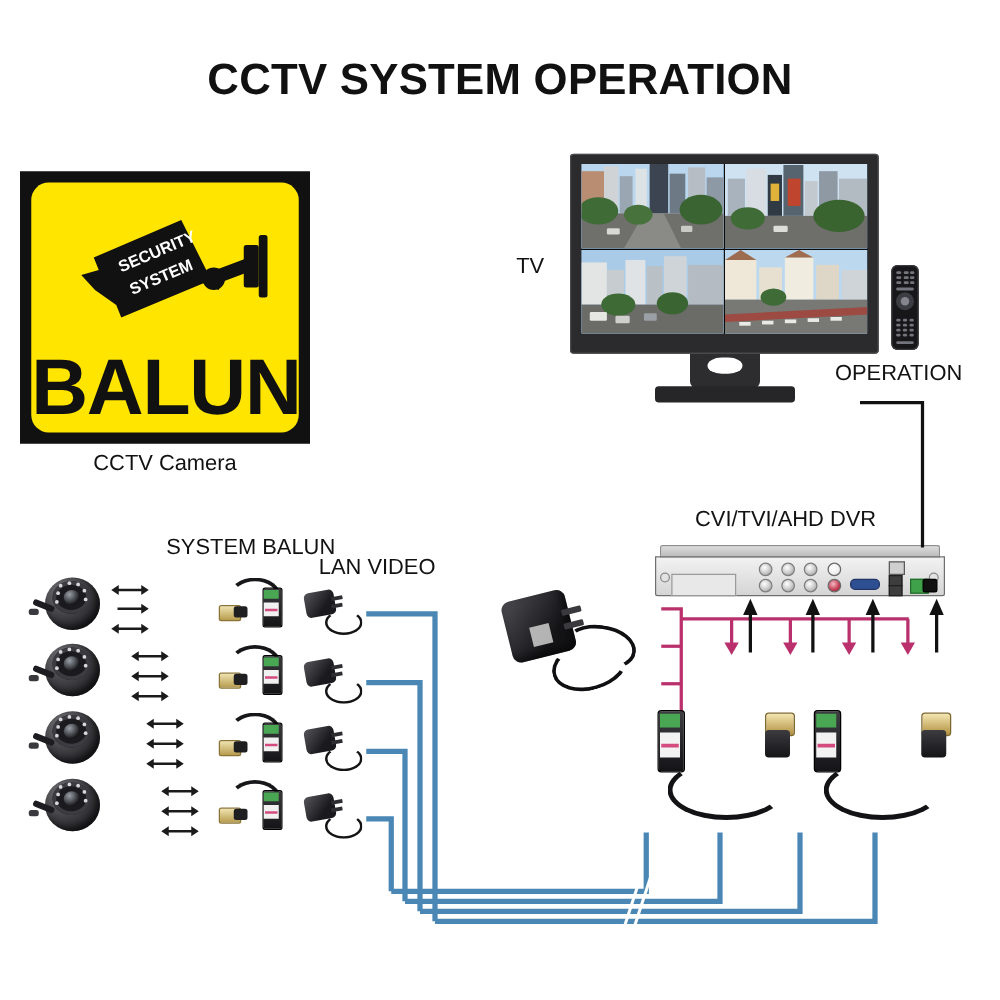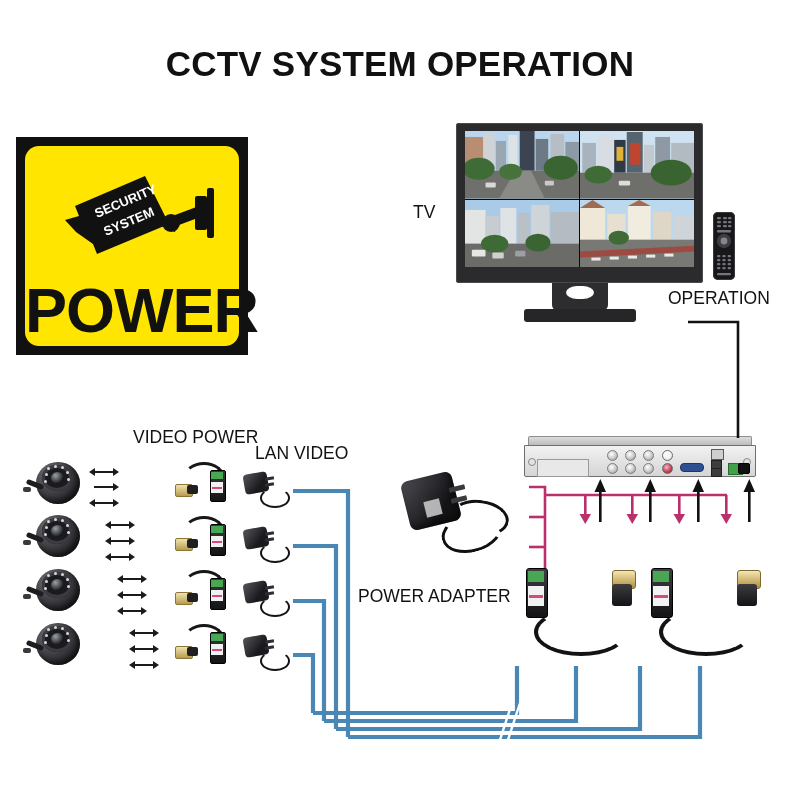--- a/index.html
+++ b/index.html
@@ -193,23 +193,24 @@
           <path d="M27 74 L16 62 L30 58 L26 48 L96 18 L120 66 L48 96 L44 86 Z"></path>
           <path d="M96 54 L128 68 L126 74 L94 60 Z"></path>
           <path d="M118 60 L150 48 L154 58 L122 70 Z"></path>
           <circle cx="122" cy="65" r="9"></circle>
           <rect x="146" y="38" width="12" height="34" rx="2"></rect>
           <rect x="158" y="30" width="7" height="50" rx="2"></rect>
         </g>
         <text x="48" y="60" fill="#ffffff" font-size="13" font-weight="bold" font-family="Liberation Sans, sans-serif" transform="rotate(-23 48 60)">SECURITY</text>
         <text x="57" y="78" fill="#ffffff" font-size="13" font-weight="bold" font-family="Liberation Sans, sans-serif" transform="rotate(-23 57 78)">SYSTEM</text>
       </svg>
-      <div id="sign-text">POWER</div>
+      <div id="sign-text">BALUN</div>
     </div>
   </div>
+  <div class="abs lbl" id="cctv-caption">CCTV Camera</div>
 
   <div class="abs" id="tv">
     <div id="tv-bezel"></div>
     <div id="tv-screen">
       <div class="quad">
         <svg viewBox="0 0 100 68" preserveAspectRatio="none" style="width:100%;height:100%">
           <rect width="100" height="68" fill="#b9d6ee"></rect>
           <rect x="0" y="6" width="16" height="34" fill="#b98d72"></rect>
           <rect x="16" y="2" width="10" height="38" fill="#cfd3d6"></rect>
           <rect x="27" y="10" width="9" height="30" fill="#9aa7b2"></rect>
@@ -317,20 +318,21 @@
           <rect x="9.3" y="55" width="3.4" height="2.2" rx="1"></rect>
           <rect x="14.6" y="55" width="3.4" height="2.2" rx="1"></rect>
         <rect x="4" y="61" width="14" height="2.2" rx="1"></rect>
       </g>
       <circle cx="11" cy="29" r="7.2" fill="#3c3c43"></circle>
       <circle cx="11" cy="29" r="3.4" fill="#85858d"></circle>
     </svg>
   </div>
   <div class="abs lbl" id="remote-label">OPERATION</div>
 
+  <div class="abs lbl" id="dvr-label">CVI/TVI/AHD DVR</div>
   <div class="abs" id="dvr">
     <div id="dvr-top"></div>
     <div id="dvr-face">
       <div id="dvr-plate"></div>
       <div class="dvr-screw" style="left:3px;top:12px"></div>
       <div class="dvr-screw" style="right:4px;top:12px"></div>
       <div class="bnc" style="left:82px;top:4px"></div>
       <div class="bnc" style="left:100px;top:4px"></div>
       <div class="bnc" style="left:118px;top:4px"></div>
       <div class="bnc" style="left:82px;top:17px"></div>
@@ -340,23 +342,22 @@
       <div class="rca" style="left:137px;top:17px;background:radial-gradient(circle at 40% 35%,#f4b9c2,#c23a52 60%,#7d2133)"></div>
       <div id="vga" style="left:155px;top:17px"></div>
       <div id="eth" style="left:186px;top:3px"></div>
       <div class="usbp" style="left:186px;top:14px"></div>
       <div class="usbp" style="left:186px;top:22px"></div>
       <div id="greenterm" style="left:203px;top:17px"></div>
       <div id="pwrjack" style="left:213px;top:17px"></div>
     </div>
   </div>
 
-  <div class="abs lbl" style="left:133px;top:427px">VIDEO POWER</div>
+  <div class="abs lbl" style="left:133px;top:427px">SYSTEM BALUN</div>
   <div class="abs lbl" style="left:255px;top:443px">LAN VIDEO</div>
-  <div class="abs lbl" id="power-adapter-label">POWER ADAPTER</div>
 
   <svg id="wires">
 
     <g stroke="#111111" stroke-width="2.6" fill="none">
       <path d="M688 322 L738 322 L738 438"></path>
     </g>
 
     <g stroke="#b9306c" stroke-width="2.6" fill="none">
       <path d="M529 487 L545 487 L545 577"></path>
       <path d="M529 517 L545 517"></path>

